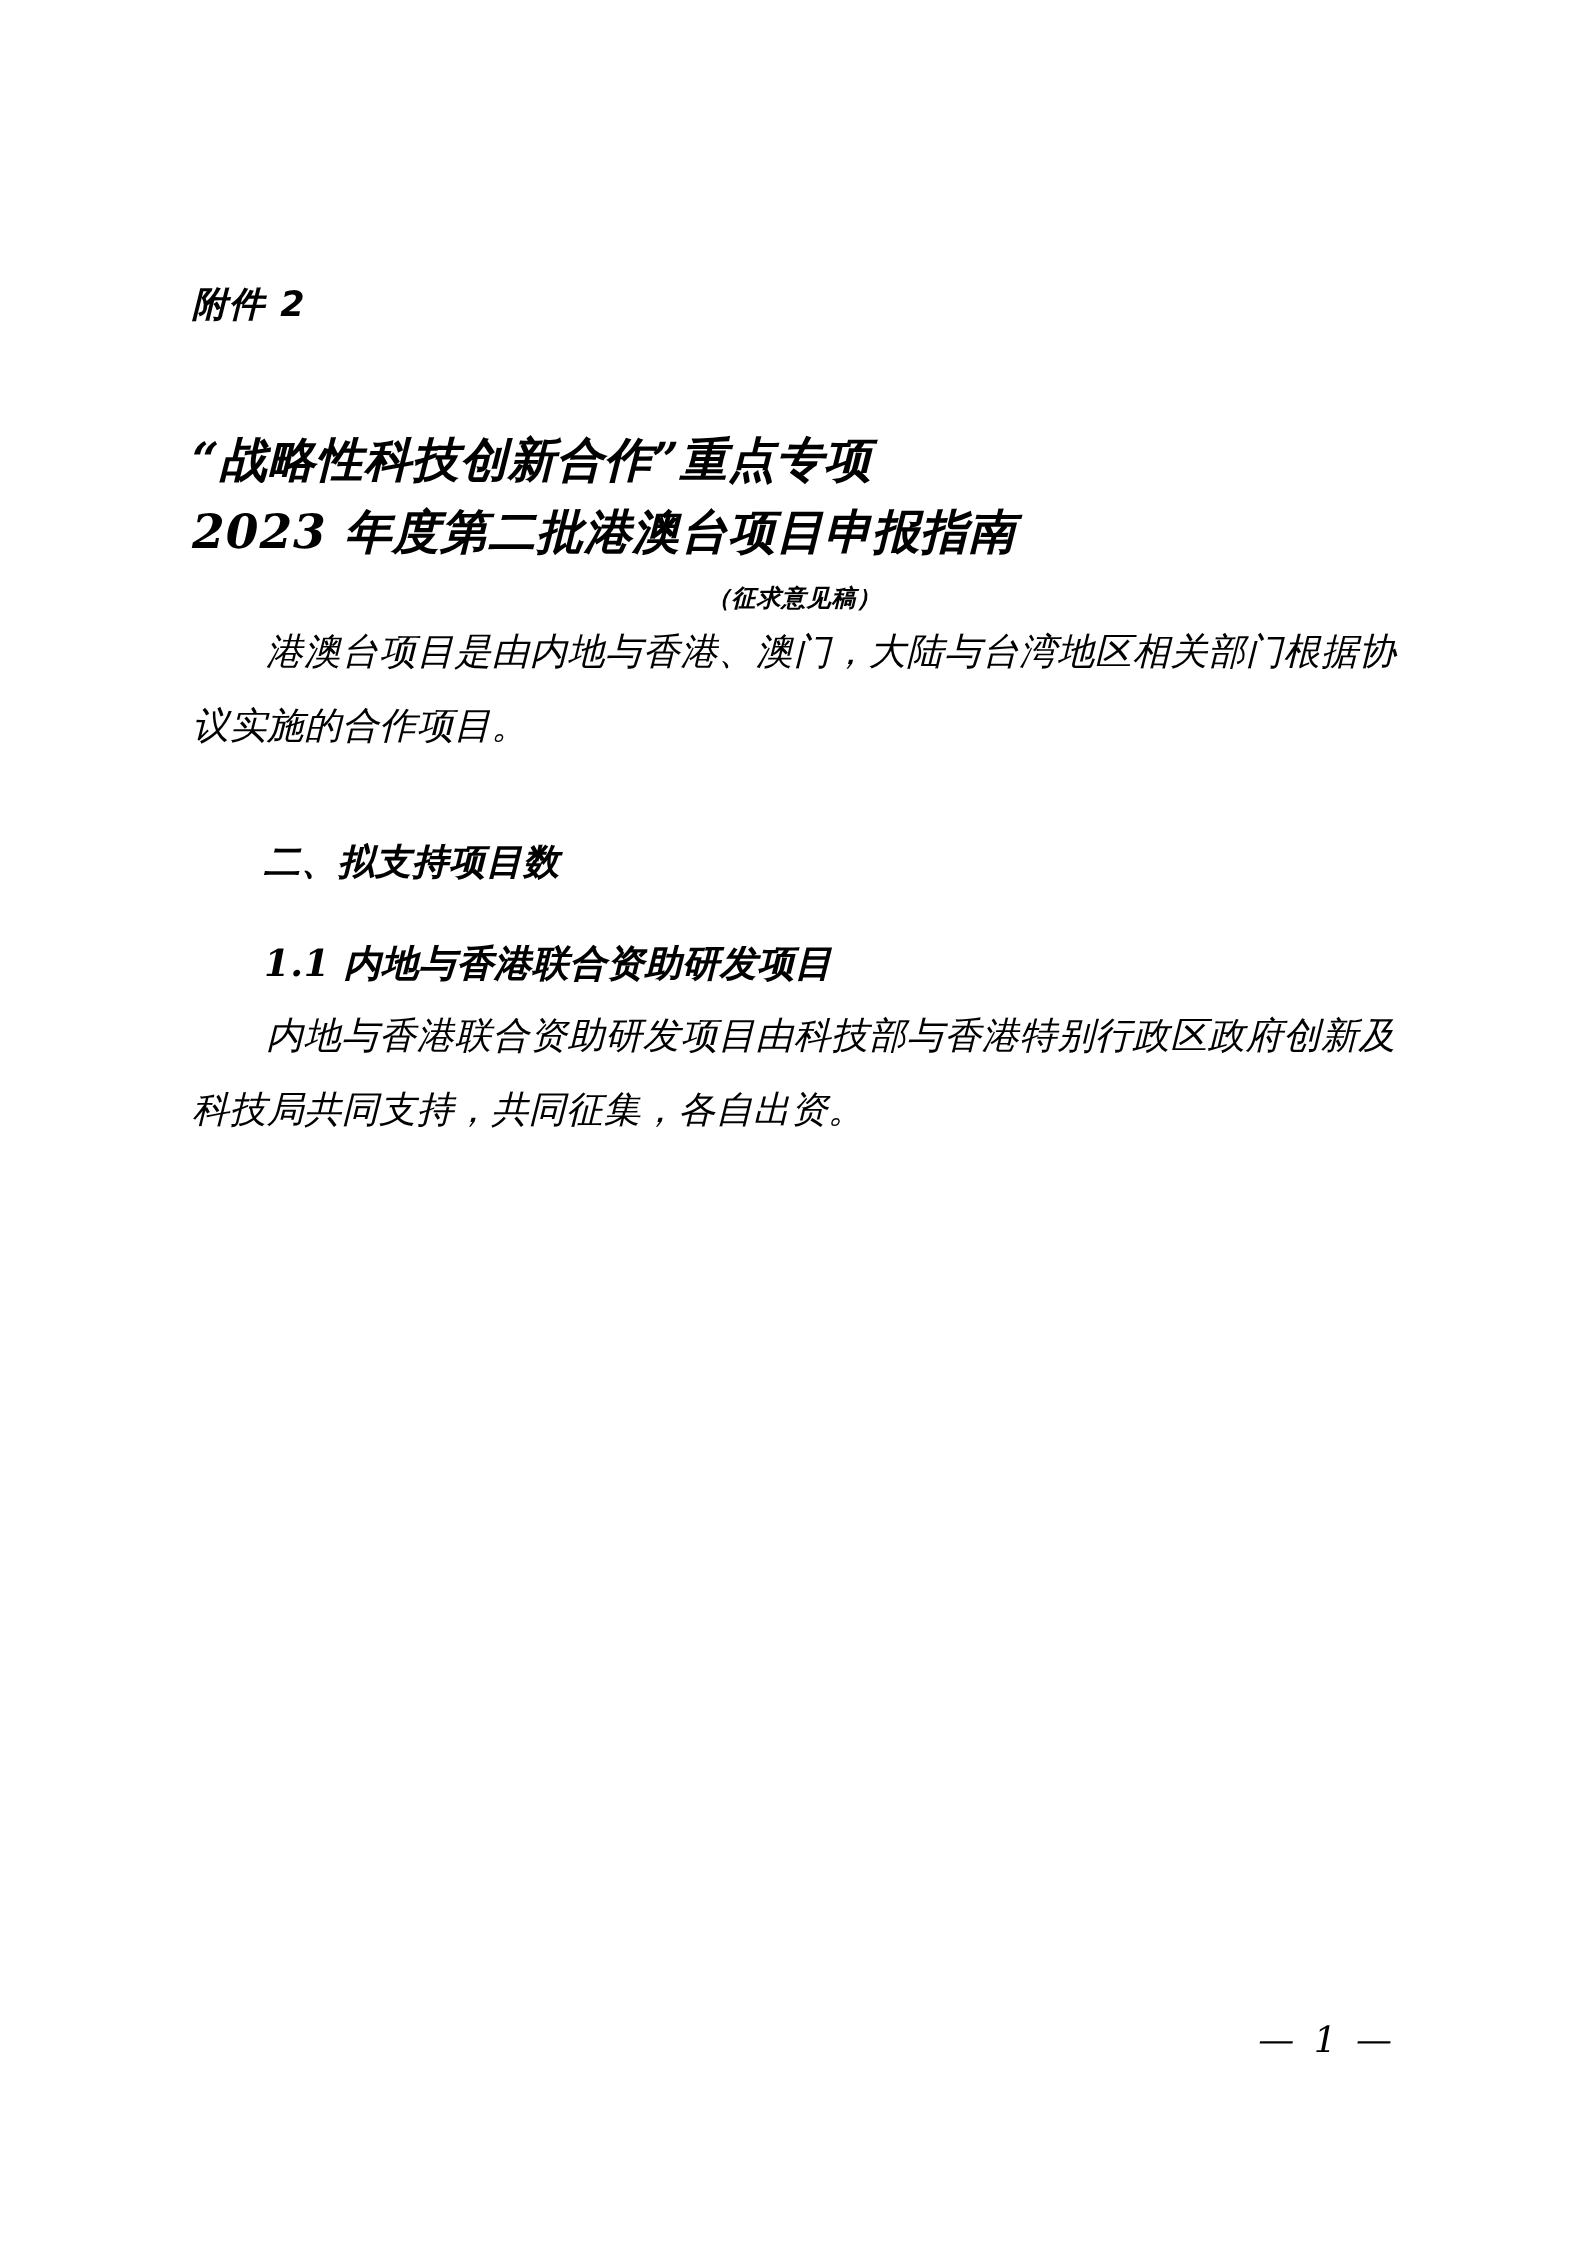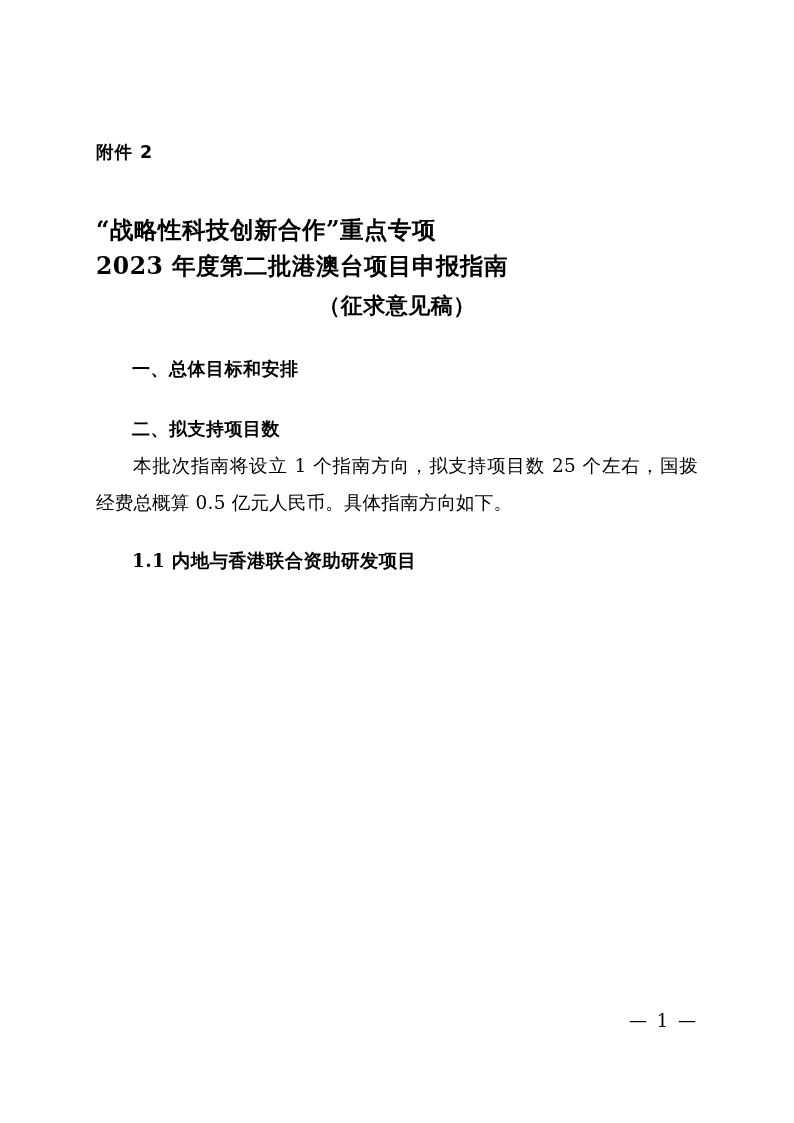--- a/index.html
+++ b/index.html
@@ -16,20 +16,21 @@
     overflow: hidden;
   }
   .page {
     position: absolute;
     top: 0;
     left: 0;
     width: 794px;
     height: 1123px;
     box-sizing: border-box;
     padding: 140px 96px 0 96px;
+    font-style: italic;
   }
   .attachment-label {
     font-family: "DejaVu Sans", "Liberation Sans", sans-serif;
     font-size: 17.5px;
     font-weight: bold;
     letter-spacing: 1px;
     margin: 0 0 48px 0;
     color: #000;
   }
   .doc-title {
@@ -41,21 +42,21 @@
     margin: 0;
   }
   .doc-title .line1,
   .doc-title .line2 {
     display: block;
   }
   .doc-subtitle {
     text-align: center;
     font-family: "DejaVu Serif", "Liberation Serif", serif;
     font-weight: bold;
-    font-size: 22px;
+    font-size: 12px;
     letter-spacing: 0.5px;
     margin: 6px 0 0 0;
   }
   .section-heading {
     font-family: "DejaVu Sans", "Liberation Sans", sans-serif;
     font-weight: bold;
     font-size: 18px;
     letter-spacing: 0.5px;
     margin: 36px 0 6px 0;
     text-indent: 36px;
@@ -97,26 +98,26 @@
 
   <div class="attachment-label">附件 2</div>
 
   <h1 class="doc-title">
     <span class="line1">“战略性科技创新合作”重点专项</span>
     <span class="line2">2023 年度第二批港澳台项目申报指南</span>
   </h1>
 
   <div class="doc-subtitle">（征求意见稿）</div>
 
-  <h2 class="section-heading">一、总体目标和安排</h2>
 
+  <p class="para">港澳台项目是由内地与香港、澳门，大陆与台湾地区相关部门根据协议实施的合作项目。</p>
 
 
   <h2 class="section-heading">二、拟支持项目数</h2>
 
-  <p class="para">本批次指南将设立 1 个指南方向，拟支持项目数 25 个左右，国拨经费总概算 0.5 亿元人民币。具体指南方向如下。</p>
 
   <h3 class="sub-heading">1.1  内地与香港联合资助研发项目</h3>
 
+  <p class="para">内地与香港联合资助研发项目由科技部与香港特别行政区政府创新及科技局共同支持，共同征集，各自出资。</p>
 
   <div class="page-number">— 1 —</div>
 
 </div>
 
 </body></html>

